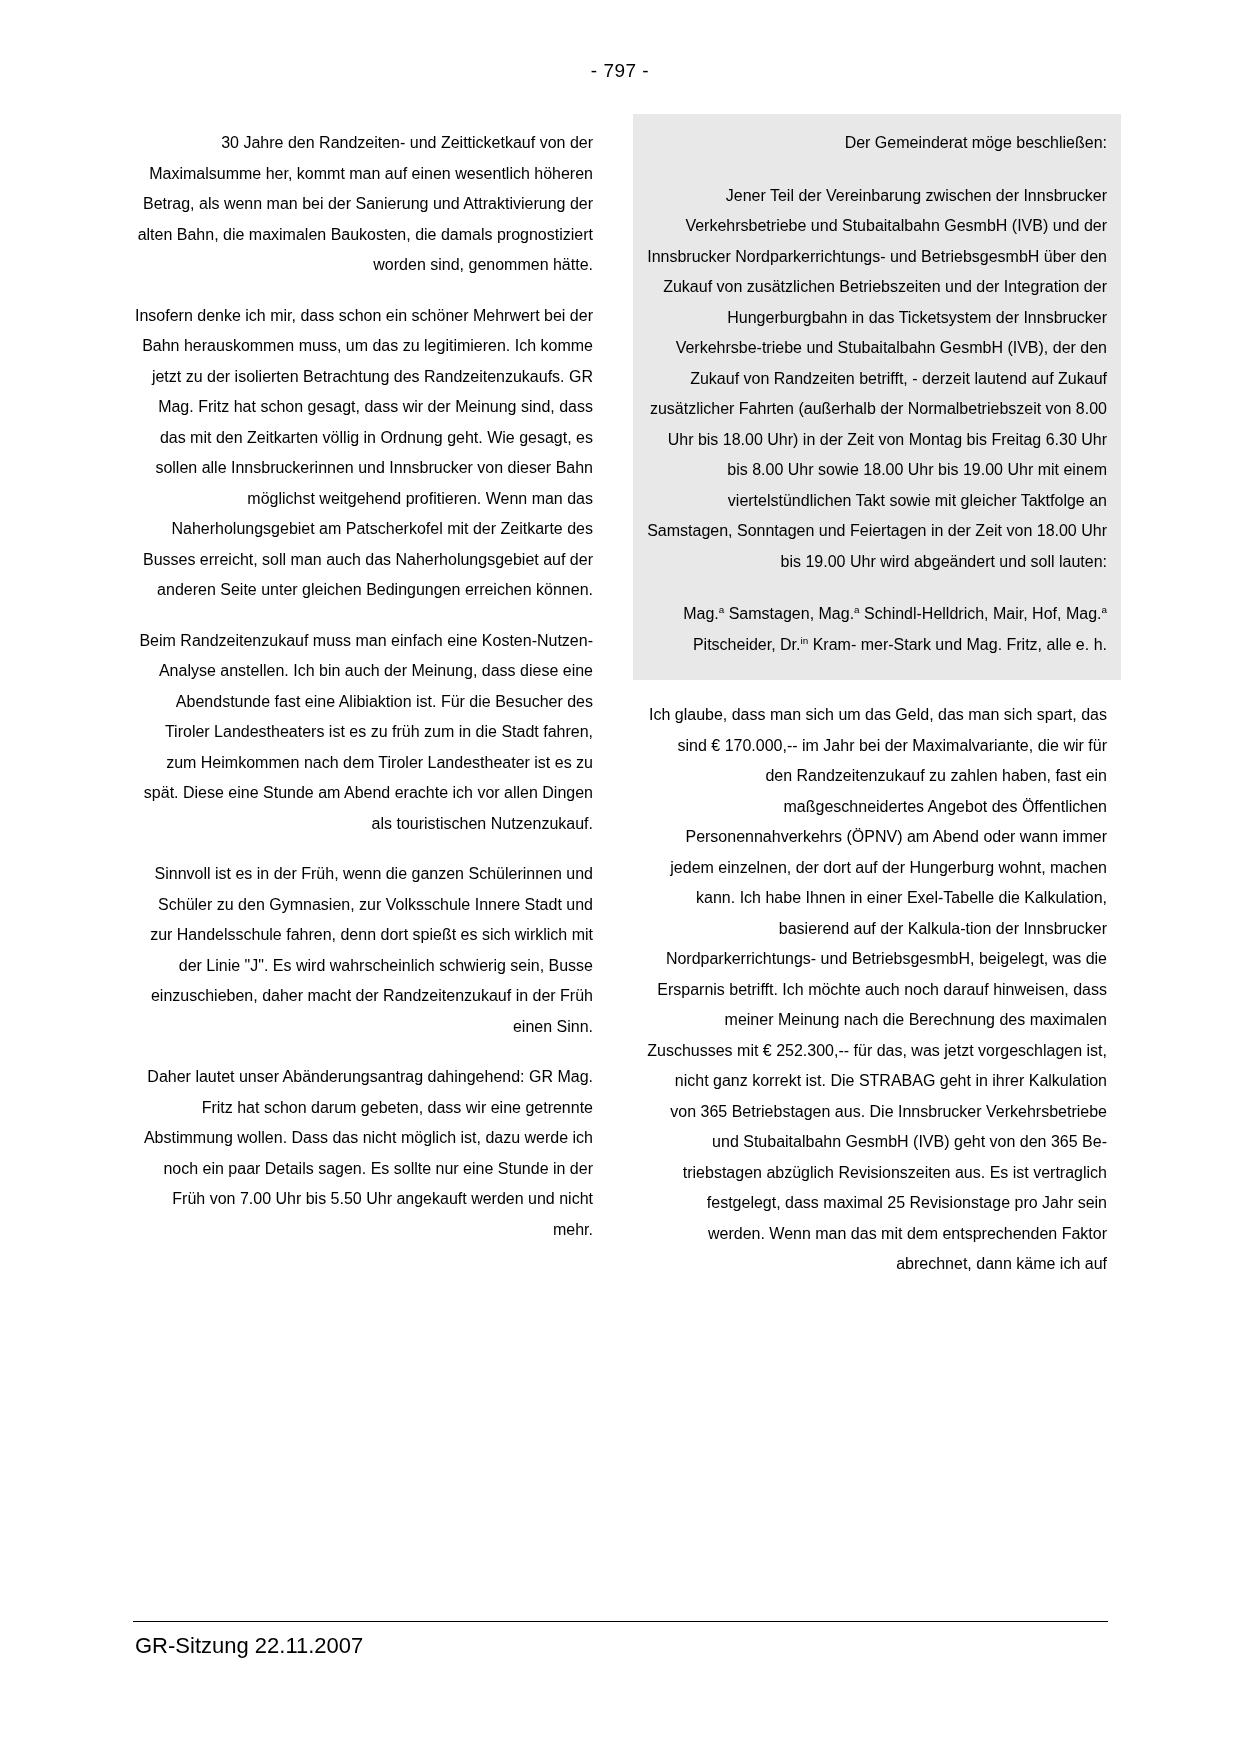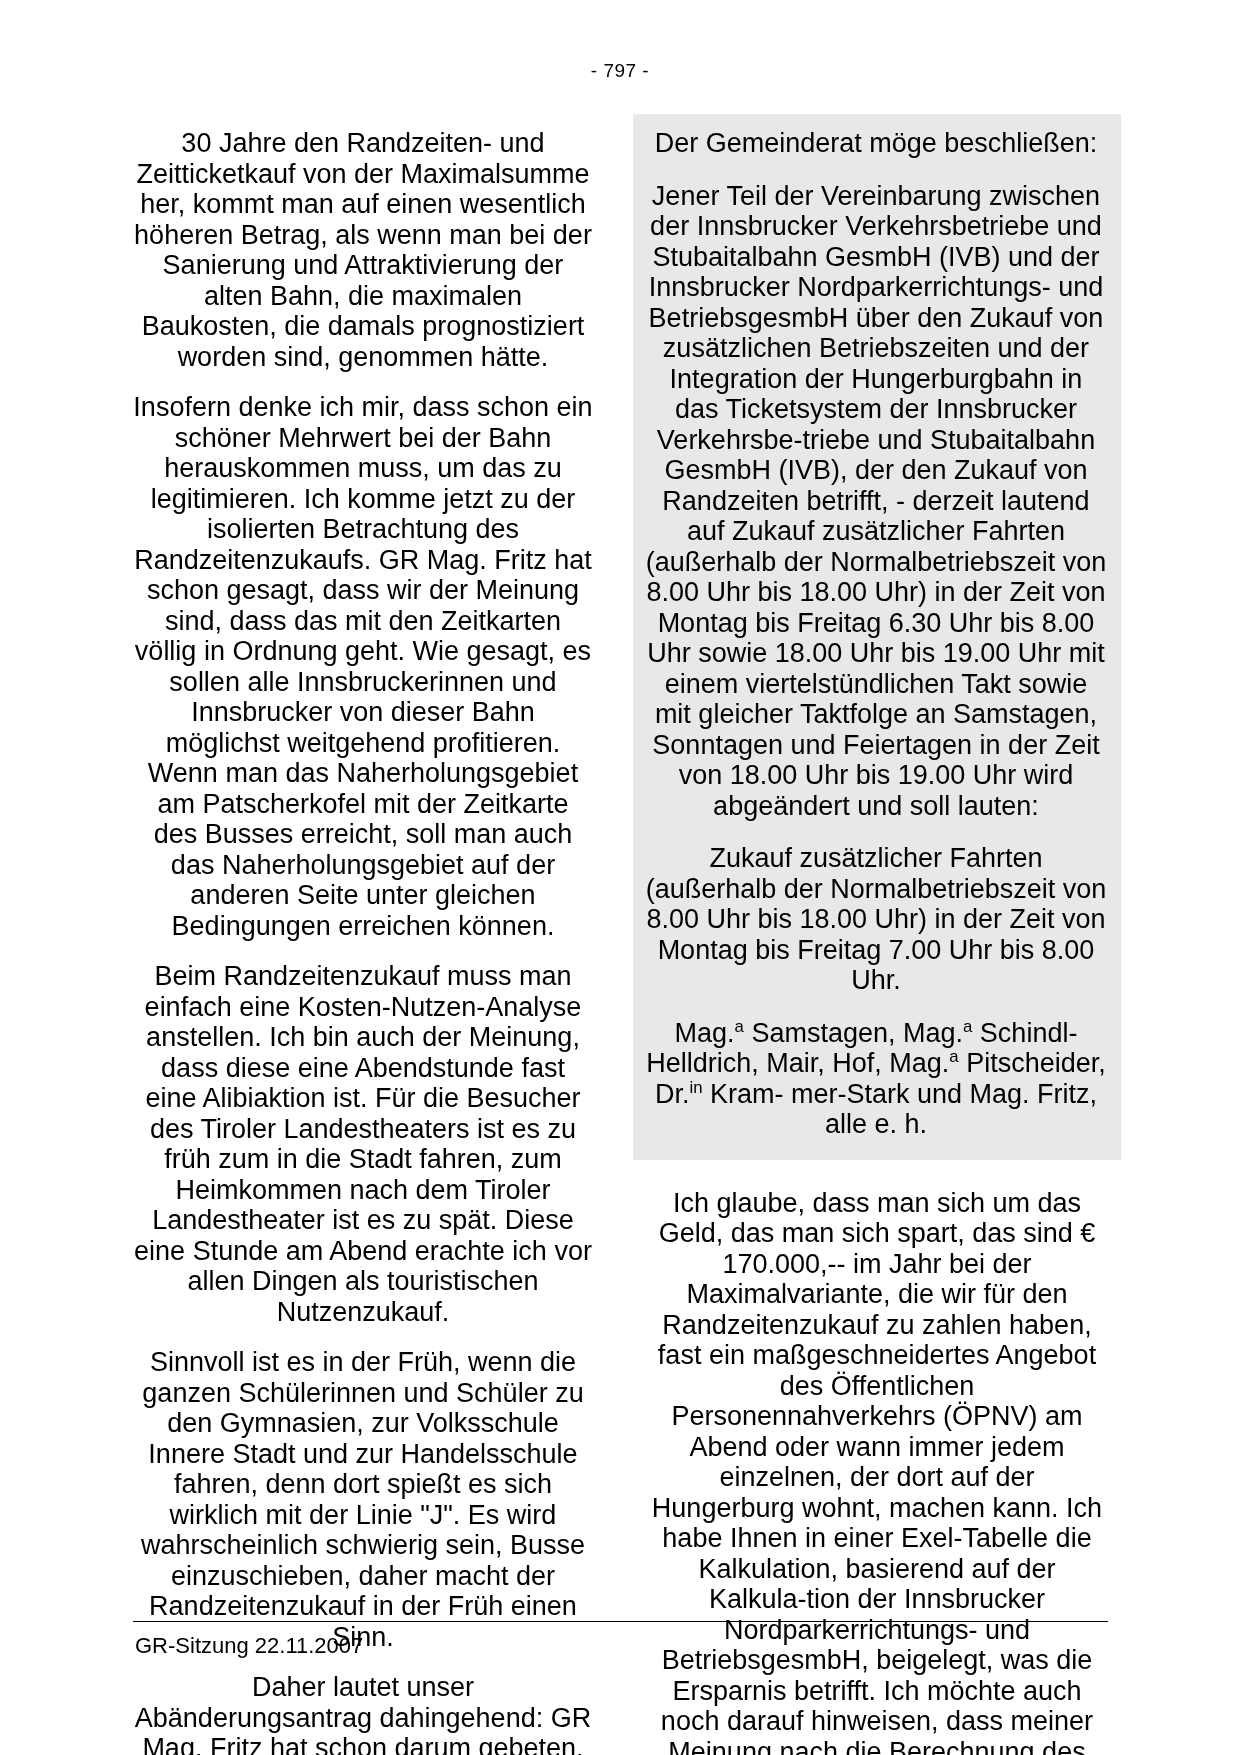--- a/index.html
+++ b/index.html
@@ -37,32 +37,32 @@
     left: 133px;
     width: 975px;
     display: flex;
     gap: 54px;
   }
   .col {
     width: 460px;
   }
   .col p {
     margin: 0 0 20px 0;
-    font-size: 27px;
+    font-size: 16px;
     line-height: 30.5px;
-    text-align: center;
+    text-align: right;
     hyphens: manual;
   }
   .col.right p {
     margin-bottom: 22px;
   }
   .shaded {
     background: #e8e8e8;
     padding: 14px 14px 6px 12px;
-    margin: -14px -14px 28px -14px;
+    margin: -14px -14px 20px -14px;
   }
   .shaded p:last-child {
     margin-bottom: 14px;
   }
   sup {
     font-size: 0.62em;
     vertical-align: super;
     line-height: 0;
   }
   .footer-rule {
@@ -94,21 +94,20 @@
       <p>Beim Randzeitenzukauf muss man einfach eine Kosten-Nutzen-Analyse anstellen. Ich bin auch der Meinung, dass diese eine Abendstunde fast eine Alibiaktion ist. Für die Besucher des Tiroler Landestheaters ist es zu früh zum in die Stadt fahren, zum Heimkommen nach dem Tiroler Landestheater ist es zu spät. Diese eine Stunde am Abend erachte ich vor allen Dingen als touristischen Nutzenzukauf.</p>
       <p>Sinnvoll ist es in der Früh, wenn die ganzen Schülerinnen und Schüler zu den Gymnasien, zur Volksschule Innere Stadt und zur Handelsschule fahren, denn dort spießt es sich wirklich mit der Linie "J". Es wird wahrscheinlich schwierig sein, Busse einzuschieben, daher macht der Randzeitenzukauf in der Früh einen Sinn.</p>
       <p>Daher lautet unser Abänderungsantrag dahingehend: GR Mag. Fritz hat schon darum gebeten, dass wir eine getrennte Abstimmung wollen. Dass das nicht möglich ist, dazu werde ich noch ein paar Details sagen. Es sollte nur eine Stunde in der Früh von 7.00 Uhr bis 5.50 Uhr angekauft werden und nicht mehr.</p>
     </div>
 
     <div class="col right">
 
       <div class="shaded">
         <p>Der Gemeinderat möge beschließen:</p>
         <p>Jener Teil der Vereinbarung zwischen der Innsbrucker Verkehrsbetriebe und Stubaitalbahn GesmbH (IVB) und der Innsbrucker Nordparkerrichtungs- und BetriebsgesmbH über den Zukauf von zusätzlichen Betriebszeiten und der Integration der Hungerburgbahn in das Ticketsystem der Innsbrucker Verkehrsbe-triebe und Stubaitalbahn GesmbH (IVB), der den Zukauf von Randzeiten betrifft, - derzeit lautend auf Zukauf zusätzlicher Fahrten (außerhalb der Normalbetriebszeit von 8.00 Uhr bis 18.00 Uhr) in der Zeit von Montag bis Freitag 6.30 Uhr bis 8.00 Uhr sowie 18.00 Uhr bis 19.00 Uhr mit einem viertelstündlichen Takt sowie mit gleicher Taktfolge an Samstagen, Sonntagen und Feiertagen in der Zeit von 18.00 Uhr bis 19.00 Uhr wird abgeändert und soll lauten:</p>
-        <p>Zukauf zusätzlicher Fahrten (außerhalb der Normalbetriebszeit von 8.00 Uhr bis 18.00 Uhr) in der Zeit von Montag bis Freitag 7.00 Uhr bis 8.00 Uhr.</p>
         <p><span>Mag.</span><sup>a</sup><span> Samstagen, Mag.</span><sup>a</sup><span> Schindl-Helldrich,</span> <span>Mair, Hof, Mag.</span><sup>a</sup><span> Pitscheider, Dr.</span><sup>in</sup><span> Kram-</span> <span>mer-Stark und Mag. Fritz, alle e. h.</span></p>
       </div>
 
       <p>Ich glaube, dass man sich um das Geld, das man sich spart, das sind € 170.000,-- im Jahr bei der Maximalvariante, die wir für den Randzeitenzukauf zu zahlen haben, fast ein maßgeschneidertes Angebot des Öffentlichen Personennahverkehrs (ÖPNV) am Abend oder wann immer jedem einzelnen, der dort auf der Hungerburg wohnt, machen kann. Ich habe Ihnen in einer Exel-Tabelle die Kalkulation, basierend auf der Kalkula-tion der Innsbrucker Nordparkerrichtungs- und BetriebsgesmbH, beigelegt, was die Ersparnis betrifft. Ich möchte auch noch darauf hinweisen, dass meiner Meinung nach die Berechnung des maximalen Zuschusses mit € 252.300,-- für das, was jetzt vorgeschlagen ist, nicht ganz korrekt ist. Die STRABAG geht in ihrer Kalkulation von 365 Betriebstagen aus. Die Innsbrucker Verkehrsbetriebe und Stubaitalbahn GesmbH (IVB) geht von den 365 Be-triebstagen abzüglich Revisionszeiten aus. Es ist vertraglich festgelegt, dass maximal 25 Revisionstage pro Jahr sein werden. Wenn man das mit dem entsprechenden Faktor abrechnet, dann käme ich auf</p>
     </div>
 
   </div>
 
   <div class="footer-rule"></div>
   <div class="footer-text">GR-Sitzung 22.11.2007</div>

